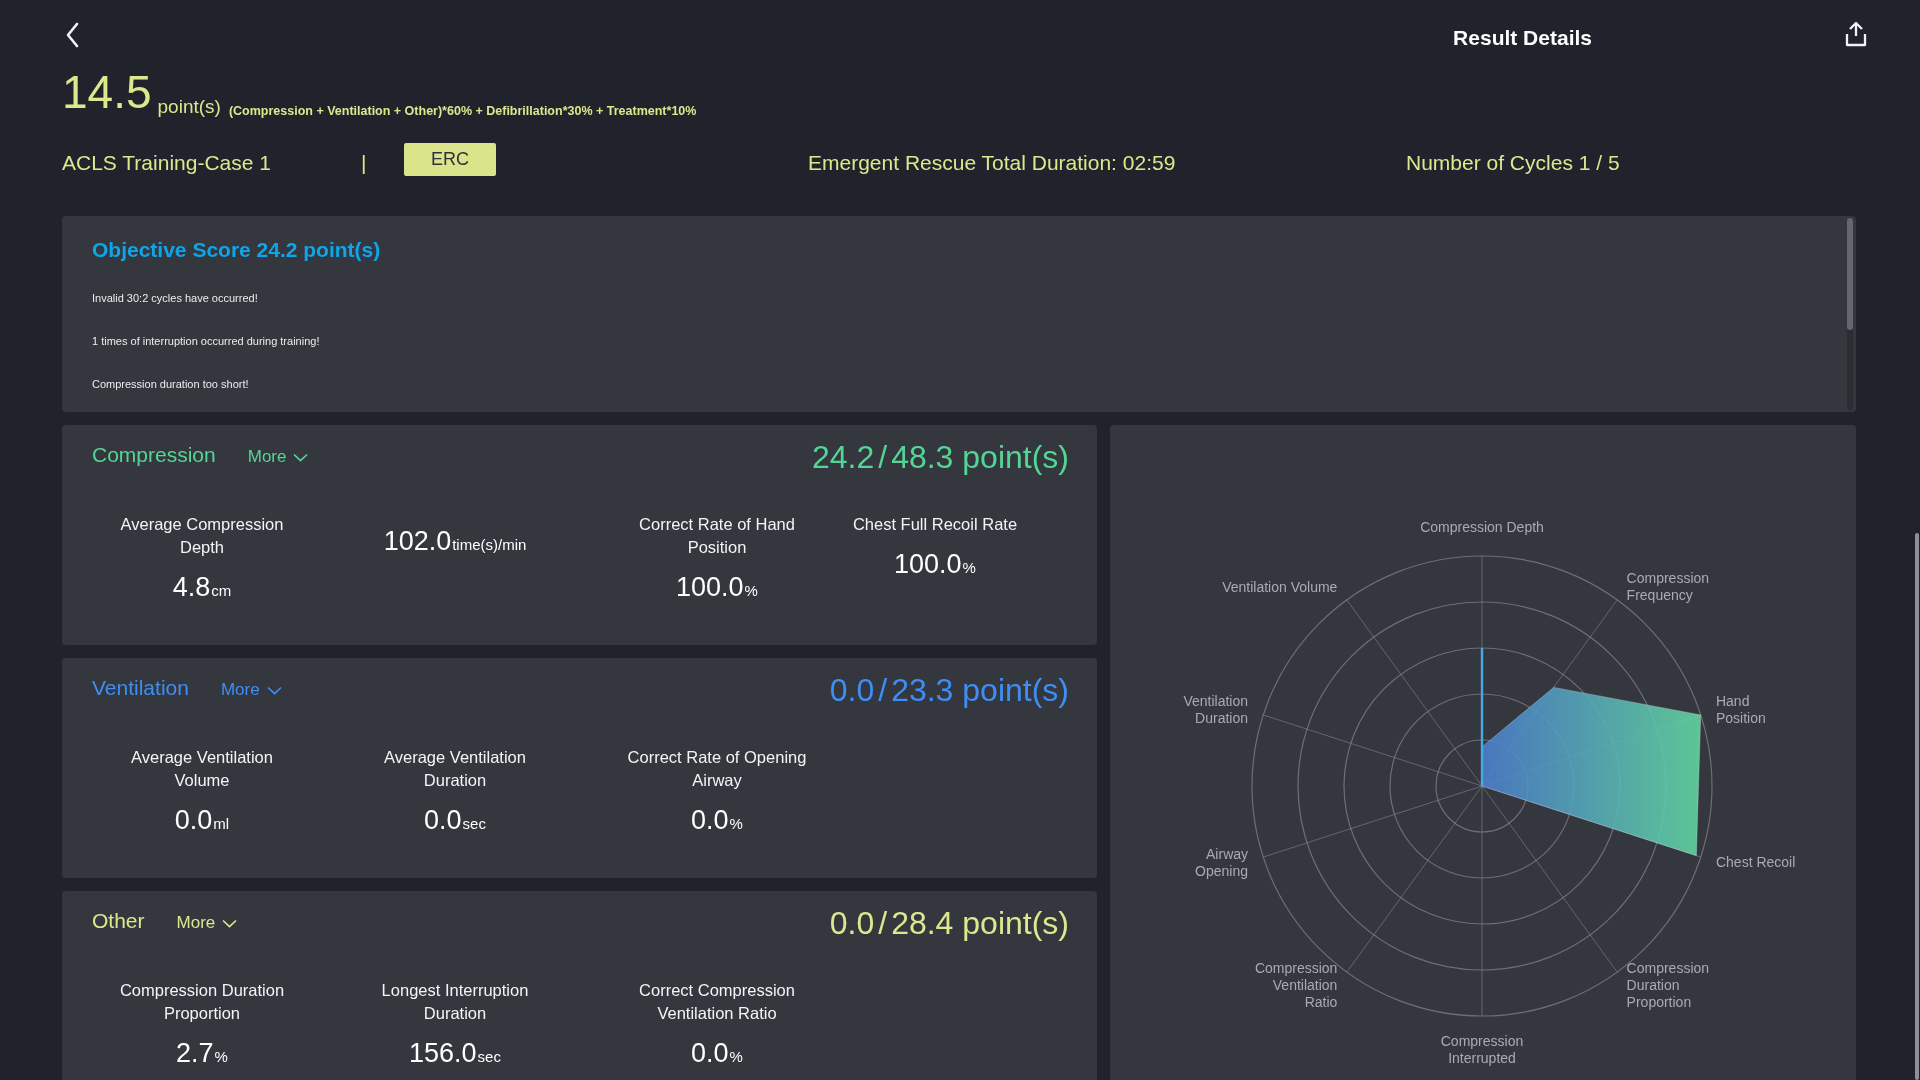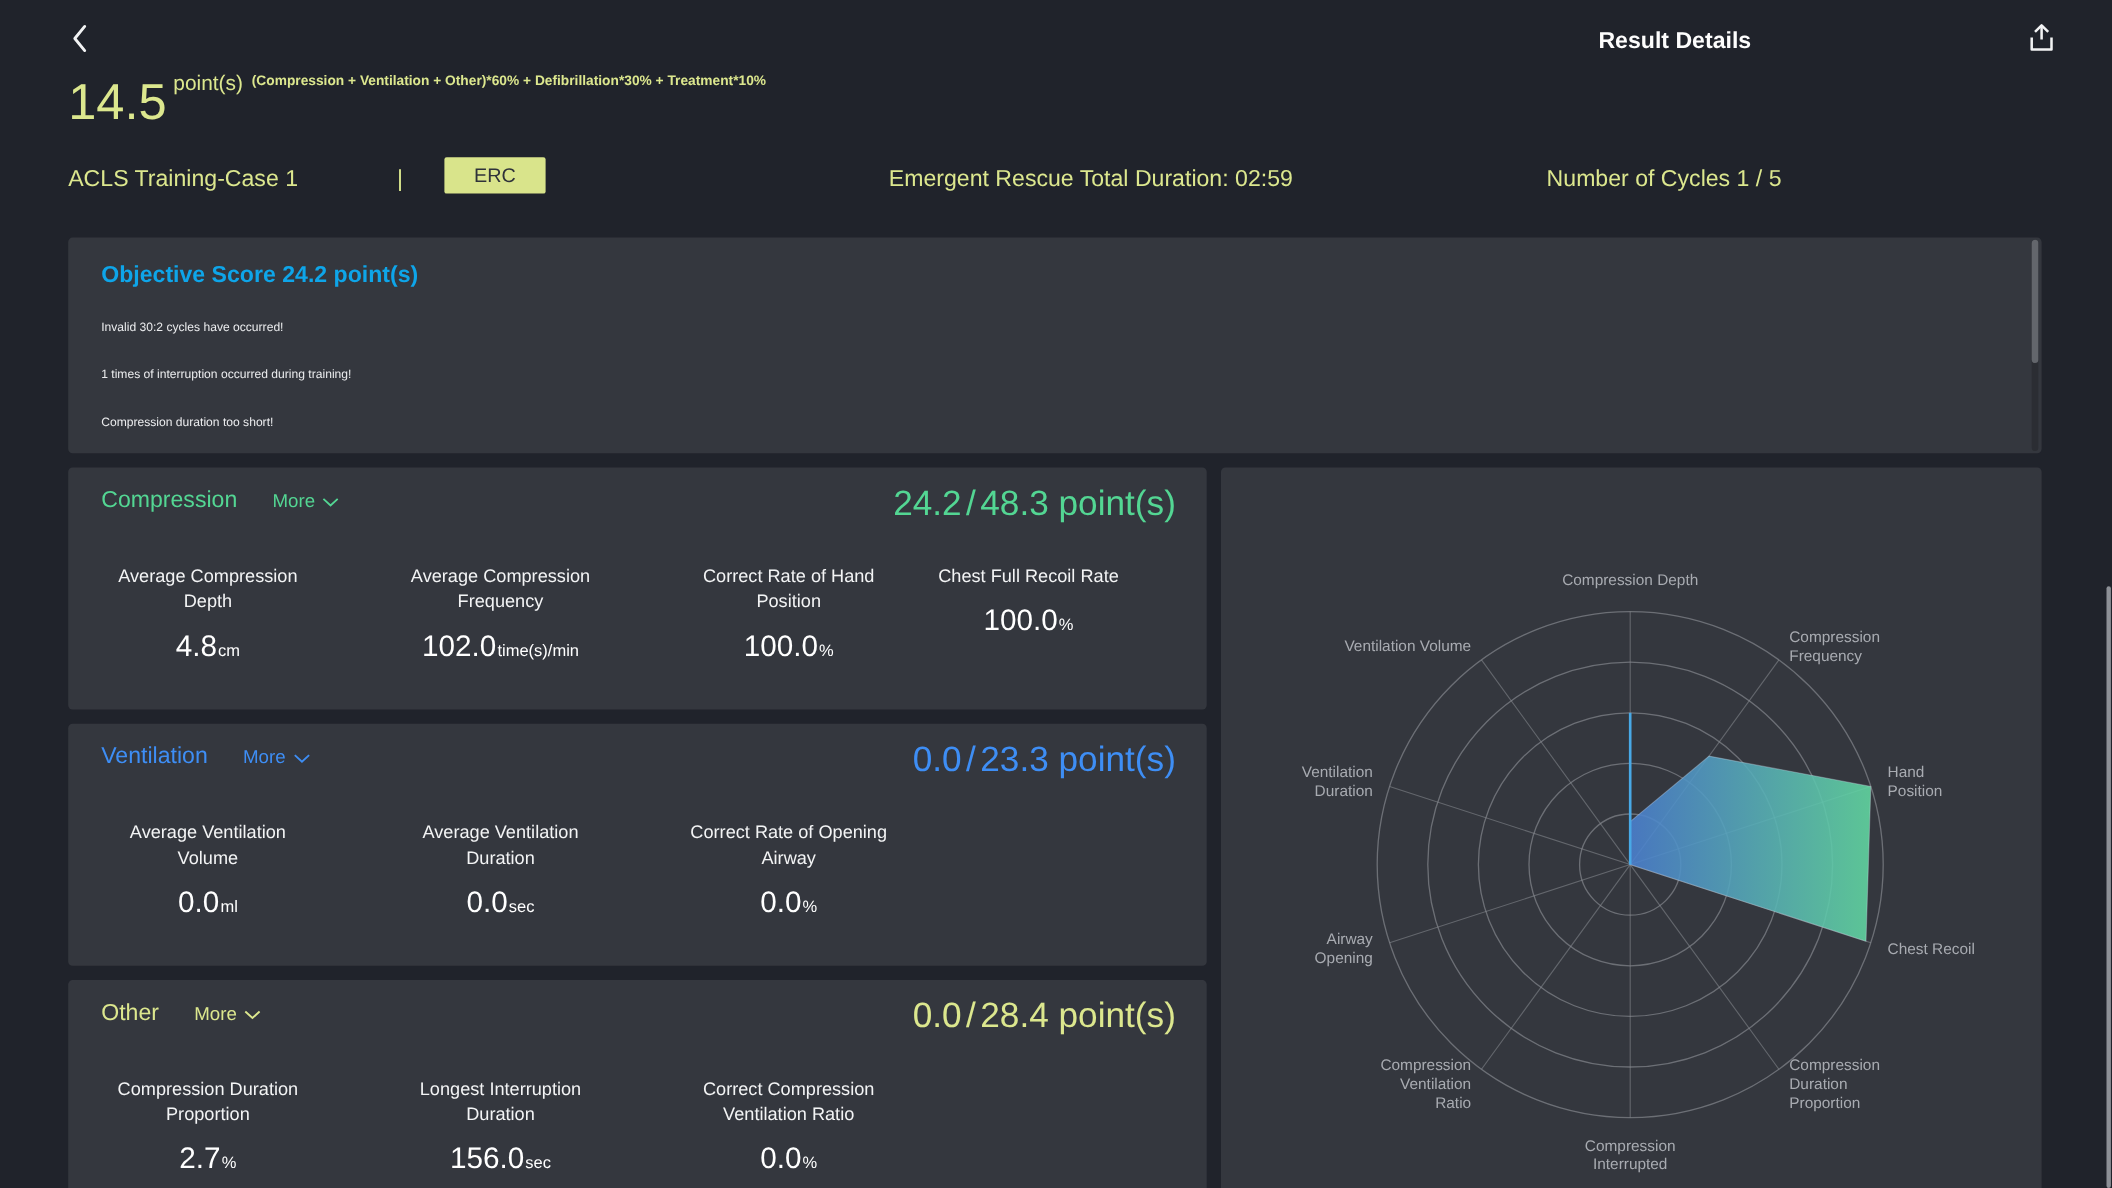--- a/index.html
+++ b/index.html
@@ -9,21 +9,21 @@
     font-family:"Liberation Sans", sans-serif;
     -webkit-font-smoothing:antialiased;
     color:#fff;
   }
   .abs{position:absolute;}
   
   .back-btn{left:52px;top:16px;width:40px;height:40px;display:flex;align-items:center;justify-content:center;cursor:pointer;background:none;border:none;padding:0;}
   .page-title{left:0;top:26px;width:1592px;text-align:right;font-size:21px;font-weight:600;color:#fdfdfd;}
   .share-btn{left:1834px;top:14px;width:44px;height:44px;display:flex;align-items:center;justify-content:center;cursor:pointer;background:none;border:none;padding:0;}
   
-  .score-line{left:62px;top:66px;display:flex;align-items:flex-start;}
+  .score-line{left:62px;top:66px;display:flex;align-items:flex-end;}
   .score-big{font-size:46px;line-height:52px;}
   .score-unit{font-size:19px;margin-left:6px;}
   .score-formula{font-size:12.5px;font-weight:700;margin-left:8px;}
   
   .session-row{left:62px;top:143px;width:1794px;height:42px;font-size:21px;}
   .case-name{left:0;top:8px;}
   .case-sep{left:299px;top:8px;}
   .proto-badge{left:342px;top:0;padding:6px 27px;border-radius:2px;font-size:18px;}
   .duration-text{left:746px;top:8px;}
   .cycles-text{left:1344px;top:8px;}
@@ -39,21 +39,21 @@
   .sec-card{left:62px;width:1035px;height:220px;}
   .sec-comp{top:425px;} .sec-vent{top:658px;} .sec-other{top:891px;}
   .sec-head{position:absolute;left:30px;top:18px;display:flex;align-items:baseline;}
   .sec-title{font-size:21px;}
   .more-btn{margin-left:32px;font-size:17px;display:inline-flex;align-items:center;background:none;border:none;padding:0;cursor:pointer;font-family:inherit;color:inherit;}
   .more-btn svg{margin-left:7px;}
   .sec-score{position:absolute;right:28px;top:14px;font-size:32px;}
   .sec-score .sep{margin:0 4px;}
   .metrics{position:absolute;left:0;top:88px;width:100%;height:120px;}
   .metric{position:absolute;width:190px;text-align:center;}
-  .m0{left:32px;} .m1{left:298px;} .m2{left:560px;} .m3{left:778px;}
+  .m0{left:45px;} .m1{left:298px;} .m2{left:560px;} .m3{left:778px;}
   .metric-label{font-size:16.5px;line-height:23px;color:#f3f4f5;}
   .metric-value{margin-top:13px;font-size:27px;color:#fff;}
   .metric-unit{font-size:15px;margin-left:1px;}
   
   .radar-card{left:1110px;top:425px;width:746px;height:686px;}
   .radar-title{position:absolute;left:25px;top:24px;font-size:19.5px;font-weight:500;color:#f5f6f7;}
   .radar-card svg{position:absolute;left:0;top:0;font-family:inherit;}
   
   .page-scroll-thumb{right:1px;top:533px;width:4px;height:547px;background:#8d9097;border-radius:2px;}
 </style>
@@ -116,21 +116,20 @@
   </div>
   <div class="sec-score" style="color: rgb(83, 214, 147);">
     <span>24.2</span><span class="sep">/</span><span>48.3</span>&nbsp;<span>point(s)</span>
   </div>
   <div class="metrics">
     <div class="metric m0">
       <div class="metric-label">Average Compression Depth</div>
       <div class="metric-value"><span>4.8</span><span class="metric-unit">cm</span></div>
     </div>
     <div class="metric m1">
-      <div class="metric-label">Average Compression Frequency</div>
       <div class="metric-value"><span>102.0</span><span class="metric-unit">time(s)/min</span></div>
     </div>
     <div class="metric m2">
       <div class="metric-label">Correct Rate of Hand Position</div>
       <div class="metric-value"><span>100.0</span><span class="metric-unit">%</span></div>
     </div>
     <div class="metric m3">
       <div class="metric-label">Chest Full Recoil Rate</div>
       <div class="metric-value"><span>100.0</span><span class="metric-unit">%</span></div>
     </div>

